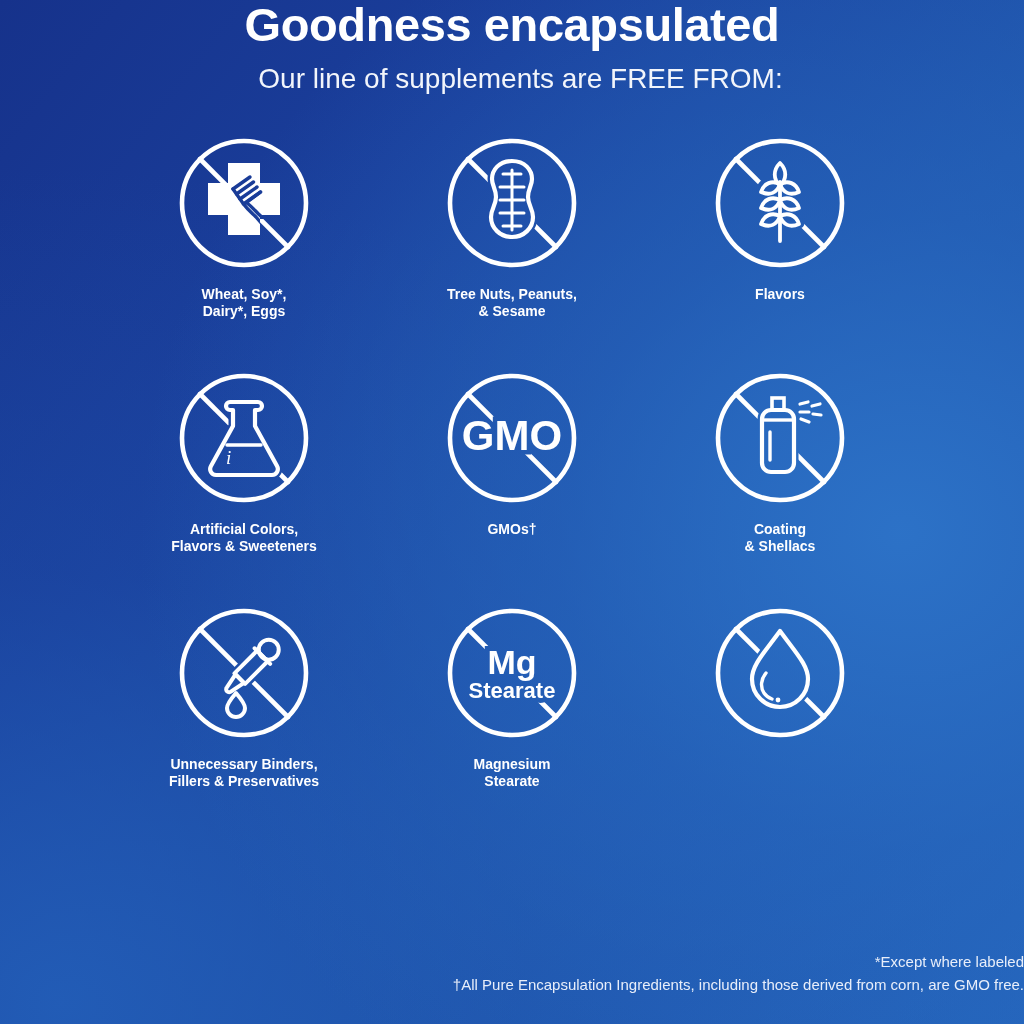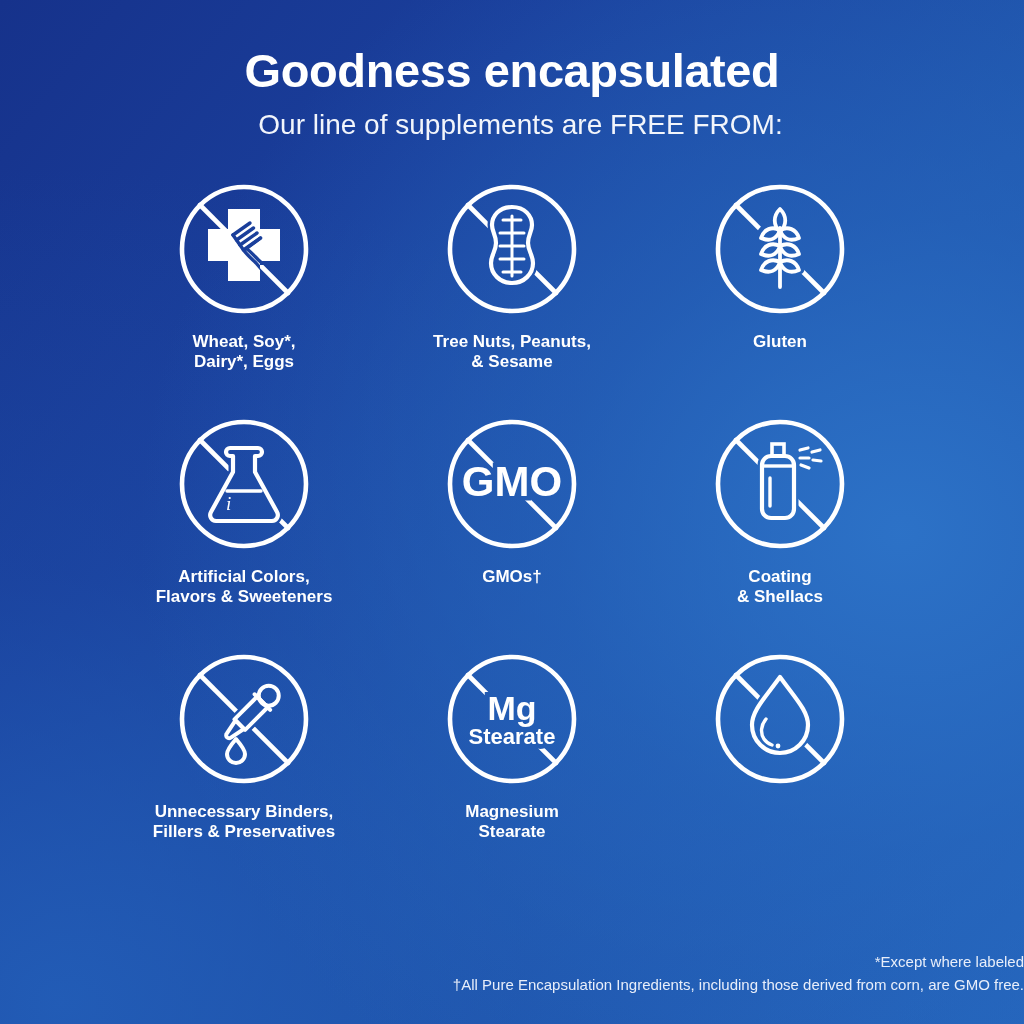--- a/index.html
+++ b/index.html
@@ -21,21 +21,20 @@
     background:
       radial-gradient(120% 110% at 88% 52%, rgba(45,115,200,0.95) 0%, rgba(40,105,192,0.55) 28%, rgba(26,62,150,0.0) 62%),
       radial-gradient(130% 120% at 6% 98%, rgba(35,95,185,0.85) 0%, rgba(30,80,170,0.35) 35%, rgba(22,52,140,0.0) 68%),
       linear-gradient(128deg, #16328b 0%, #1a3f9c 30%, #1f55ac 62%, #2464bb 100%);
     color: #ffffff;
     overflow: hidden;
   }
 
   
   .header {
-    padding-top: 46px;
     text-align: center;
   }
   .title {
     margin: 0;
     font-size: 47px;
     font-weight: bold;
     letter-spacing: -0.4px;
     line-height: 1.06;
     color: #ffffff;
   }
@@ -62,21 +61,21 @@
     align-items: center;
   }
   .badge {
     width: 132px;
     height: 132px;
     flex: 0 0 auto;
   }
   .cell-label {
     margin-top: 17px;
     text-align: center;
-    font-size: 17px;
+    font-size: 14px;
     font-weight: bold;
     line-height: 1.22;
     color: #ffffff;
     white-space: pre-line;
   }
   
   .cell-label.single { }
 
   
   .footnotes {
@@ -184,21 +183,21 @@
           <path d="M66 26 c7 7 7 16 0 23 c-7 -7 -7 -16 0 -23 z"></path>
           <path d="M66 47 c8 -4 16 -1 19 8 c-9 4 -16 1 -19 -8 z"></path>
           <path d="M66 47 c-8 -4 -16 -1 -19 8 c9 4 16 1 19 -8 z"></path>
           <path d="M66 63 c8 -4 16 -1 19 8 c-9 4 -16 1 -19 -8 z"></path>
           <path d="M66 63 c-8 -4 -16 -1 -19 8 c9 4 16 1 19 -8 z"></path>
           <path d="M66 79 c8 -4 16 -1 19 8 c-9 4 -16 1 -19 -8 z"></path>
           <path d="M66 79 c-8 -4 -16 -1 -19 8 c9 4 16 1 19 -8 z"></path>
           <line x1="66" y1="45" x2="66" y2="104"></line>
         </g>
       </svg>
-      <div class="cell-label single">Gluten</div>
+      <div class="cell-label single">Flavors</div>
     </div>
 
     <div class="cell">
       <svg class="badge" viewBox="0 0 132 132">
         <defs>
           <mask id="m4">
             <rect x="0" y="0" width="132" height="132" fill="#fff"></rect>
             <path d="M52 30 h28 a4 4 0 0 1 0 8 h-3 v16 l22 40 a6 6 0 0 1 -5 9 h-56 a6 6 0 0 1 -5 -9 l22 -40 v-16 h-3 a4 4 0 0 1 0 -8 z" fill="#000" stroke="#000" stroke-width="9"></path>
           </mask>
         </defs>

